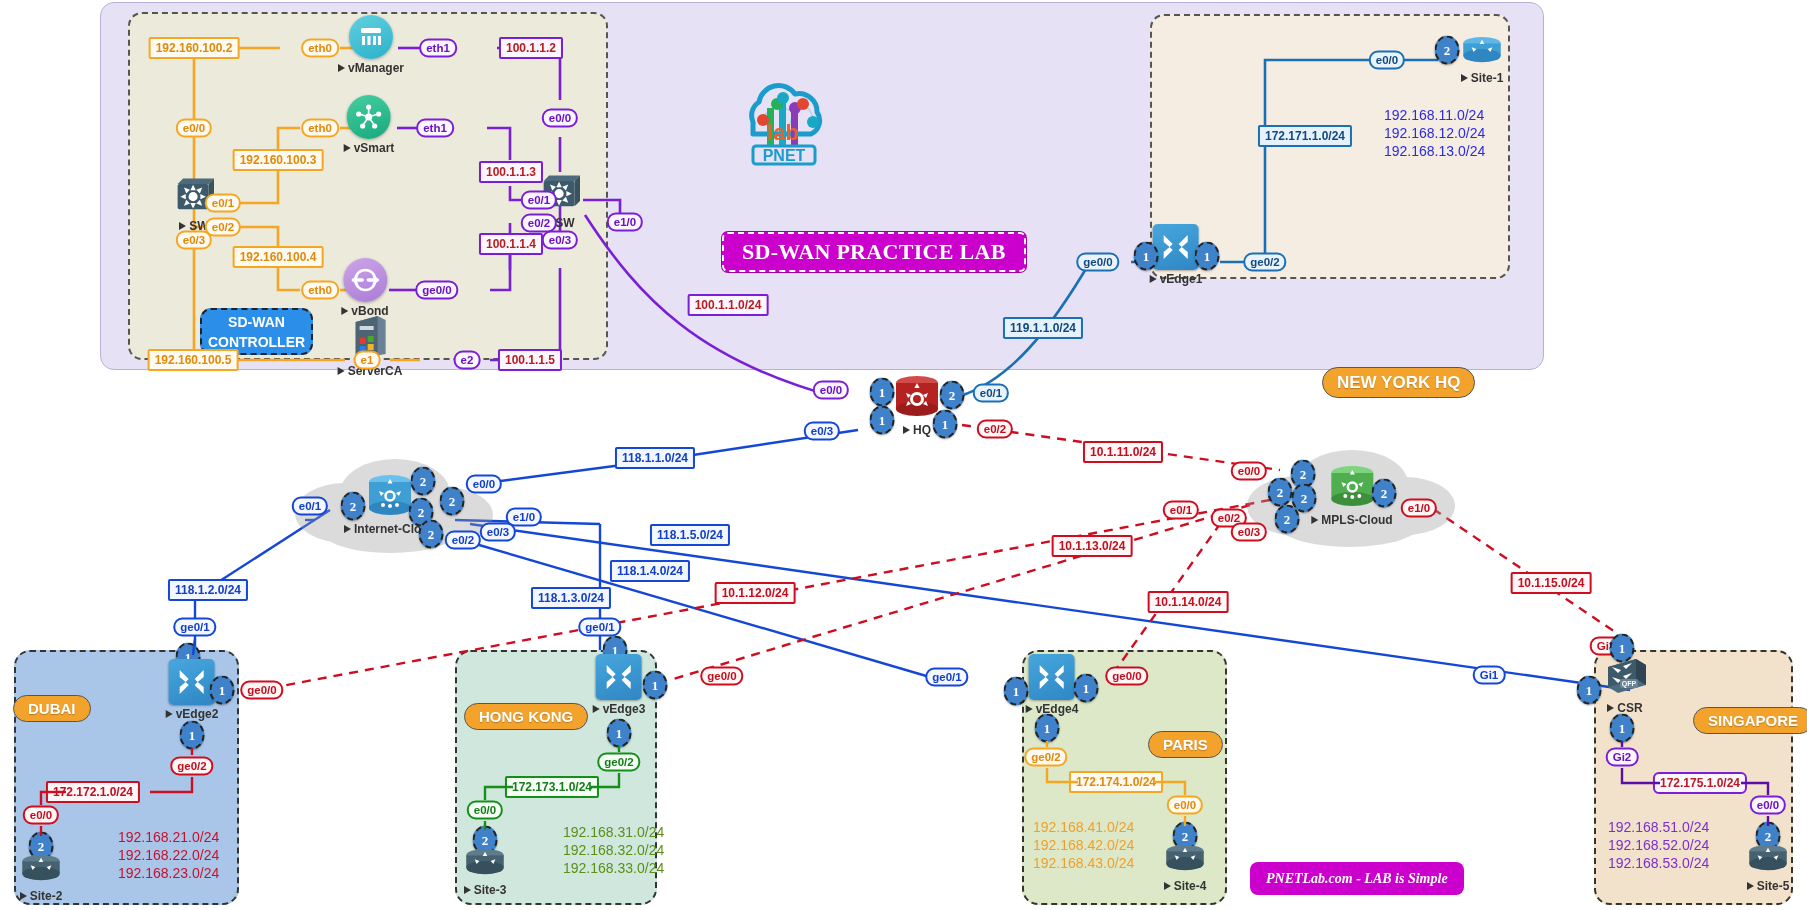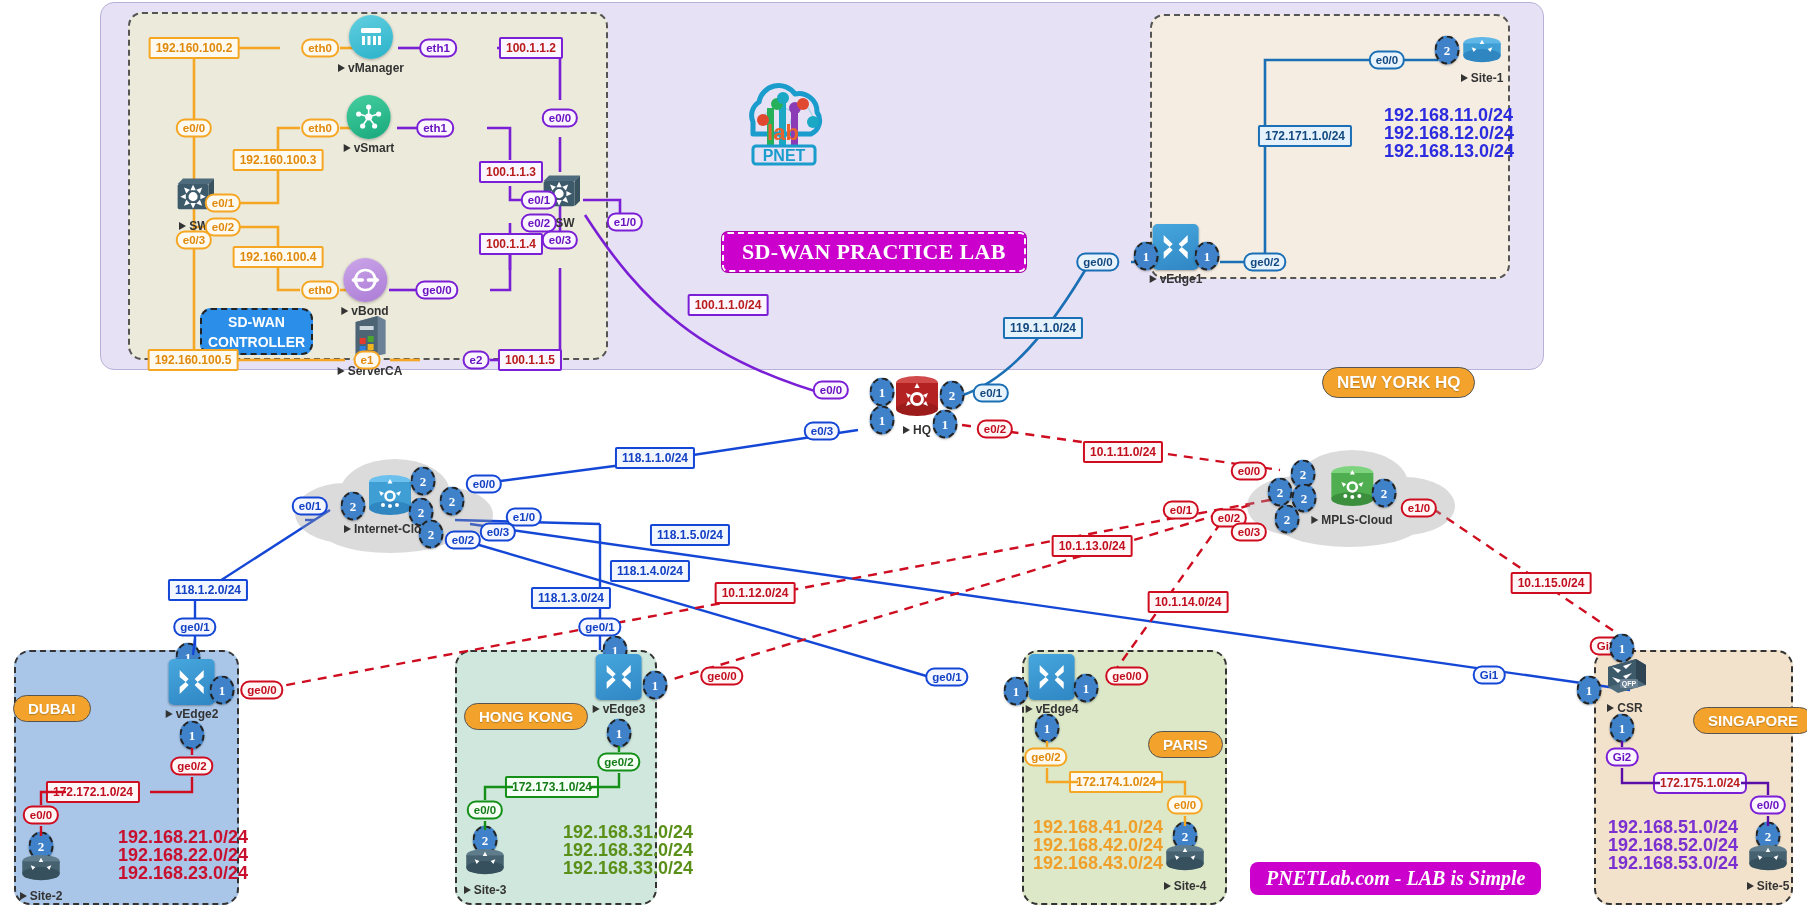--- a/index.html
+++ b/index.html
@@ -28,21 +28,21 @@
   .badge-dubai{left:13px;top:695px;}
   .badge-hk{left:464px;top:703px;}
   .badge-paris{left:1148px;top:707px;margin-top:24px;}
   .badge-sing{left:1693px;top:707px;}
   .title-magenta{position:absolute;left:722px;top:232px;height:36px;display:flex;align-items:center;
         padding:0 18px;background:#cc00cc;border:2px dashed #fff;border-radius:6px;color:#fff;
         font-family:"Liberation Serif",serif;font-weight:bold;font-size:22px;letter-spacing:.3px;
         box-shadow:0 0 0 1px #a500a5;}
   .title-footer{position:absolute;left:1250px;top:862px;height:33px;display:flex;align-items:center;
         padding:0 16px;background:#cc00cc;border-radius:8px;color:#fff;
-        font-family:"Liberation Serif",serif;font-style:italic;font-weight:bold;font-size:20px;}
+        font-family:"Liberation Serif",serif;font-style:italic;font-weight:bold;font-size:14px;}
 
   
   .pill{position:absolute;box-sizing:border-box;background:#f2f7fd;border:2px solid #1a6fb5;border-radius:9px;
         font-size:11.5px;font-weight:bold;color:#12487f;padding:1px 5px;white-space:nowrap;line-height:13px;
         transform:translate(-50%,-50%);}
   .pill.orange{border-color:#f5a623;color:#e0890b;background:#fffaf0;}
   .pill.purple{border-color:#7b1fd6;color:#6a14c0;background:#faf5ff;}
   .pill.red{border-color:#cf0d20;color:#c10e1f;background:#fff6f6;}
   .pill.green{border-color:#149018;color:#157c18;background:#f5fff5;}
   .pill.blue{border-color:#1447d6;color:#1340c4;background:#f4f7ff;}
@@ -73,21 +73,21 @@
             box-shadow:0 1px 3px rgba(0,0,0,.3);}
   .router-ico{width:46px;height:30px;}
   .cyl-ico{width:50px;height:42px;}
 
   
   .port{position:absolute;width:21px;height:25px;border-radius:50%;background:#3f82c9;border:2px dashed #222;
         color:#fff;font-size:13px;font-weight:bold;display:flex;align-items:center;justify-content:center;
         transform:translate(-50%,-50%);box-shadow:0 1px 2px rgba(0,0,0,.25);font-family:"Liberation Serif",serif;}
 
   .cloudimg{position:absolute;transform:translate(-50%,-50%);}
-  .ip-list{position:absolute;font-size:18px;font-weight:bold;line-height:18px;white-space:nowrap;}
+  .ip-list{position:absolute;font-size:14px;font-weight:normal;line-height:18px;white-space:nowrap;}
   .ip-blue{color:#2b2be0;}
   .ip-red{color:#c8102e;}
   .ip-green{color:#5a8f18;}
   .ip-orange{color:#f0a02a;}
   .ip-purple{color:#7a2fd0;}
 
   .logo{position:absolute;left:731px;top:70px;width:104px;height:104px;}
 </style>
 </head>
 <body>
@@ -338,21 +338,21 @@
   <div class="pill orange" style="left:320px;top:290px;">eth0</div>
   <div class="pill purple" style="left:437px;top:290px;">ge0/0</div>
   <div class="net purple" style="left:511px;top:244px;">100.1.1.4</div>
   <div class="pill purple" style="left:539px;top:200px;">e0/1</div>
   <div class="pill purple" style="left:539px;top:223px;">e0/2</div>
   <div class="pill purple" style="left:560px;top:118px;">e0/0</div>
   <div class="pill purple" style="left:560px;top:240px;">e0/3</div>
   <div class="pill orange" style="left:194px;top:240px;">e0/3</div>
   <div class="net orange" style="left:193px;top:360px;">192.160.100.5</div>
   <div class="pill orange" style="left:367px;top:360px;">e1</div>
-  <div class="pill purple" style="left:467px;top:360px;margin-left:9px;">e2</div>
+  <div class="pill purple" style="left:467px;top:360px;">e2</div>
   <div class="net purple" style="left:530px;top:360px;">100.1.1.5</div>
   <div class="pill purple" style="left:625px;top:222px;">e1/0</div>
   <div class="net purple" style="left:728px;top:305px;">100.1.1.0/24</div>
 
   <div class="dev" style="left:917px;top:406px;">
     <div class="glyph">
       <svg class="cyl-ico" viewBox="0 0 50 42">
         <ellipse cx="25" cy="8" rx="21" ry="7" fill="#d24b4b"></ellipse>
         <rect x="4" y="8" width="42" height="26" fill="#b52222"></rect>
         <ellipse cx="25" cy="34" rx="21" ry="7" fill="#9c1b1b"></ellipse>

